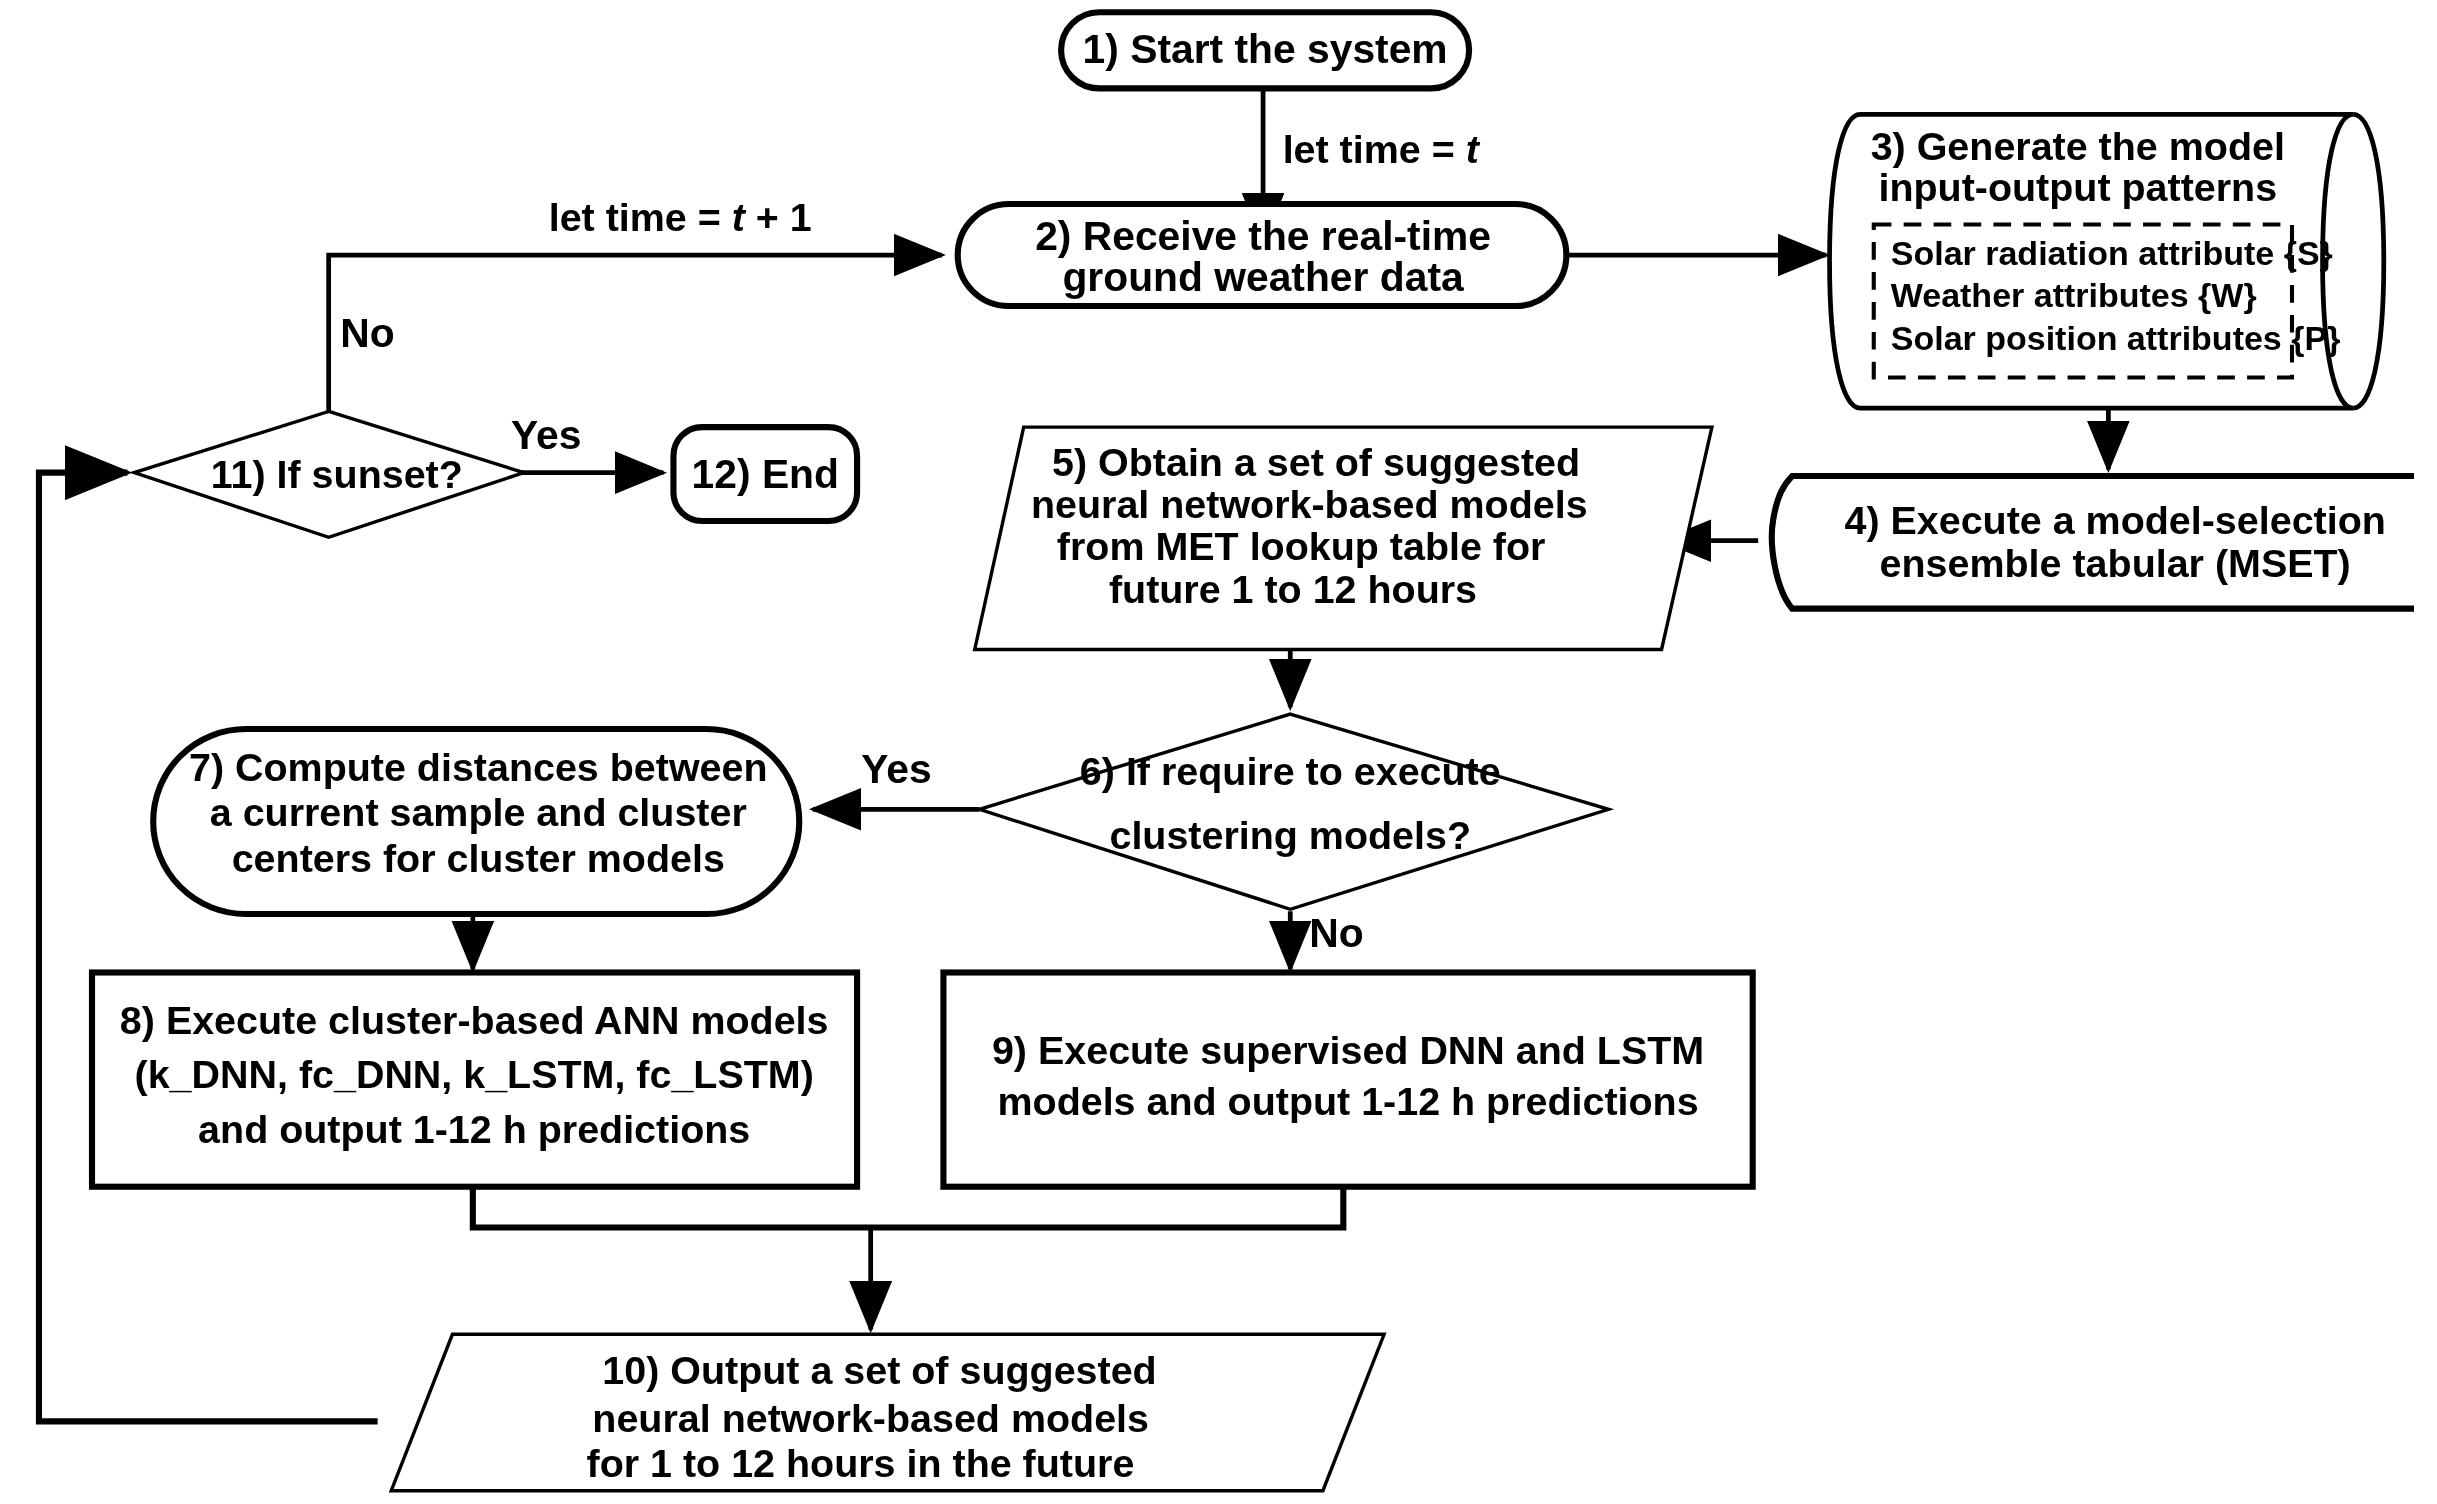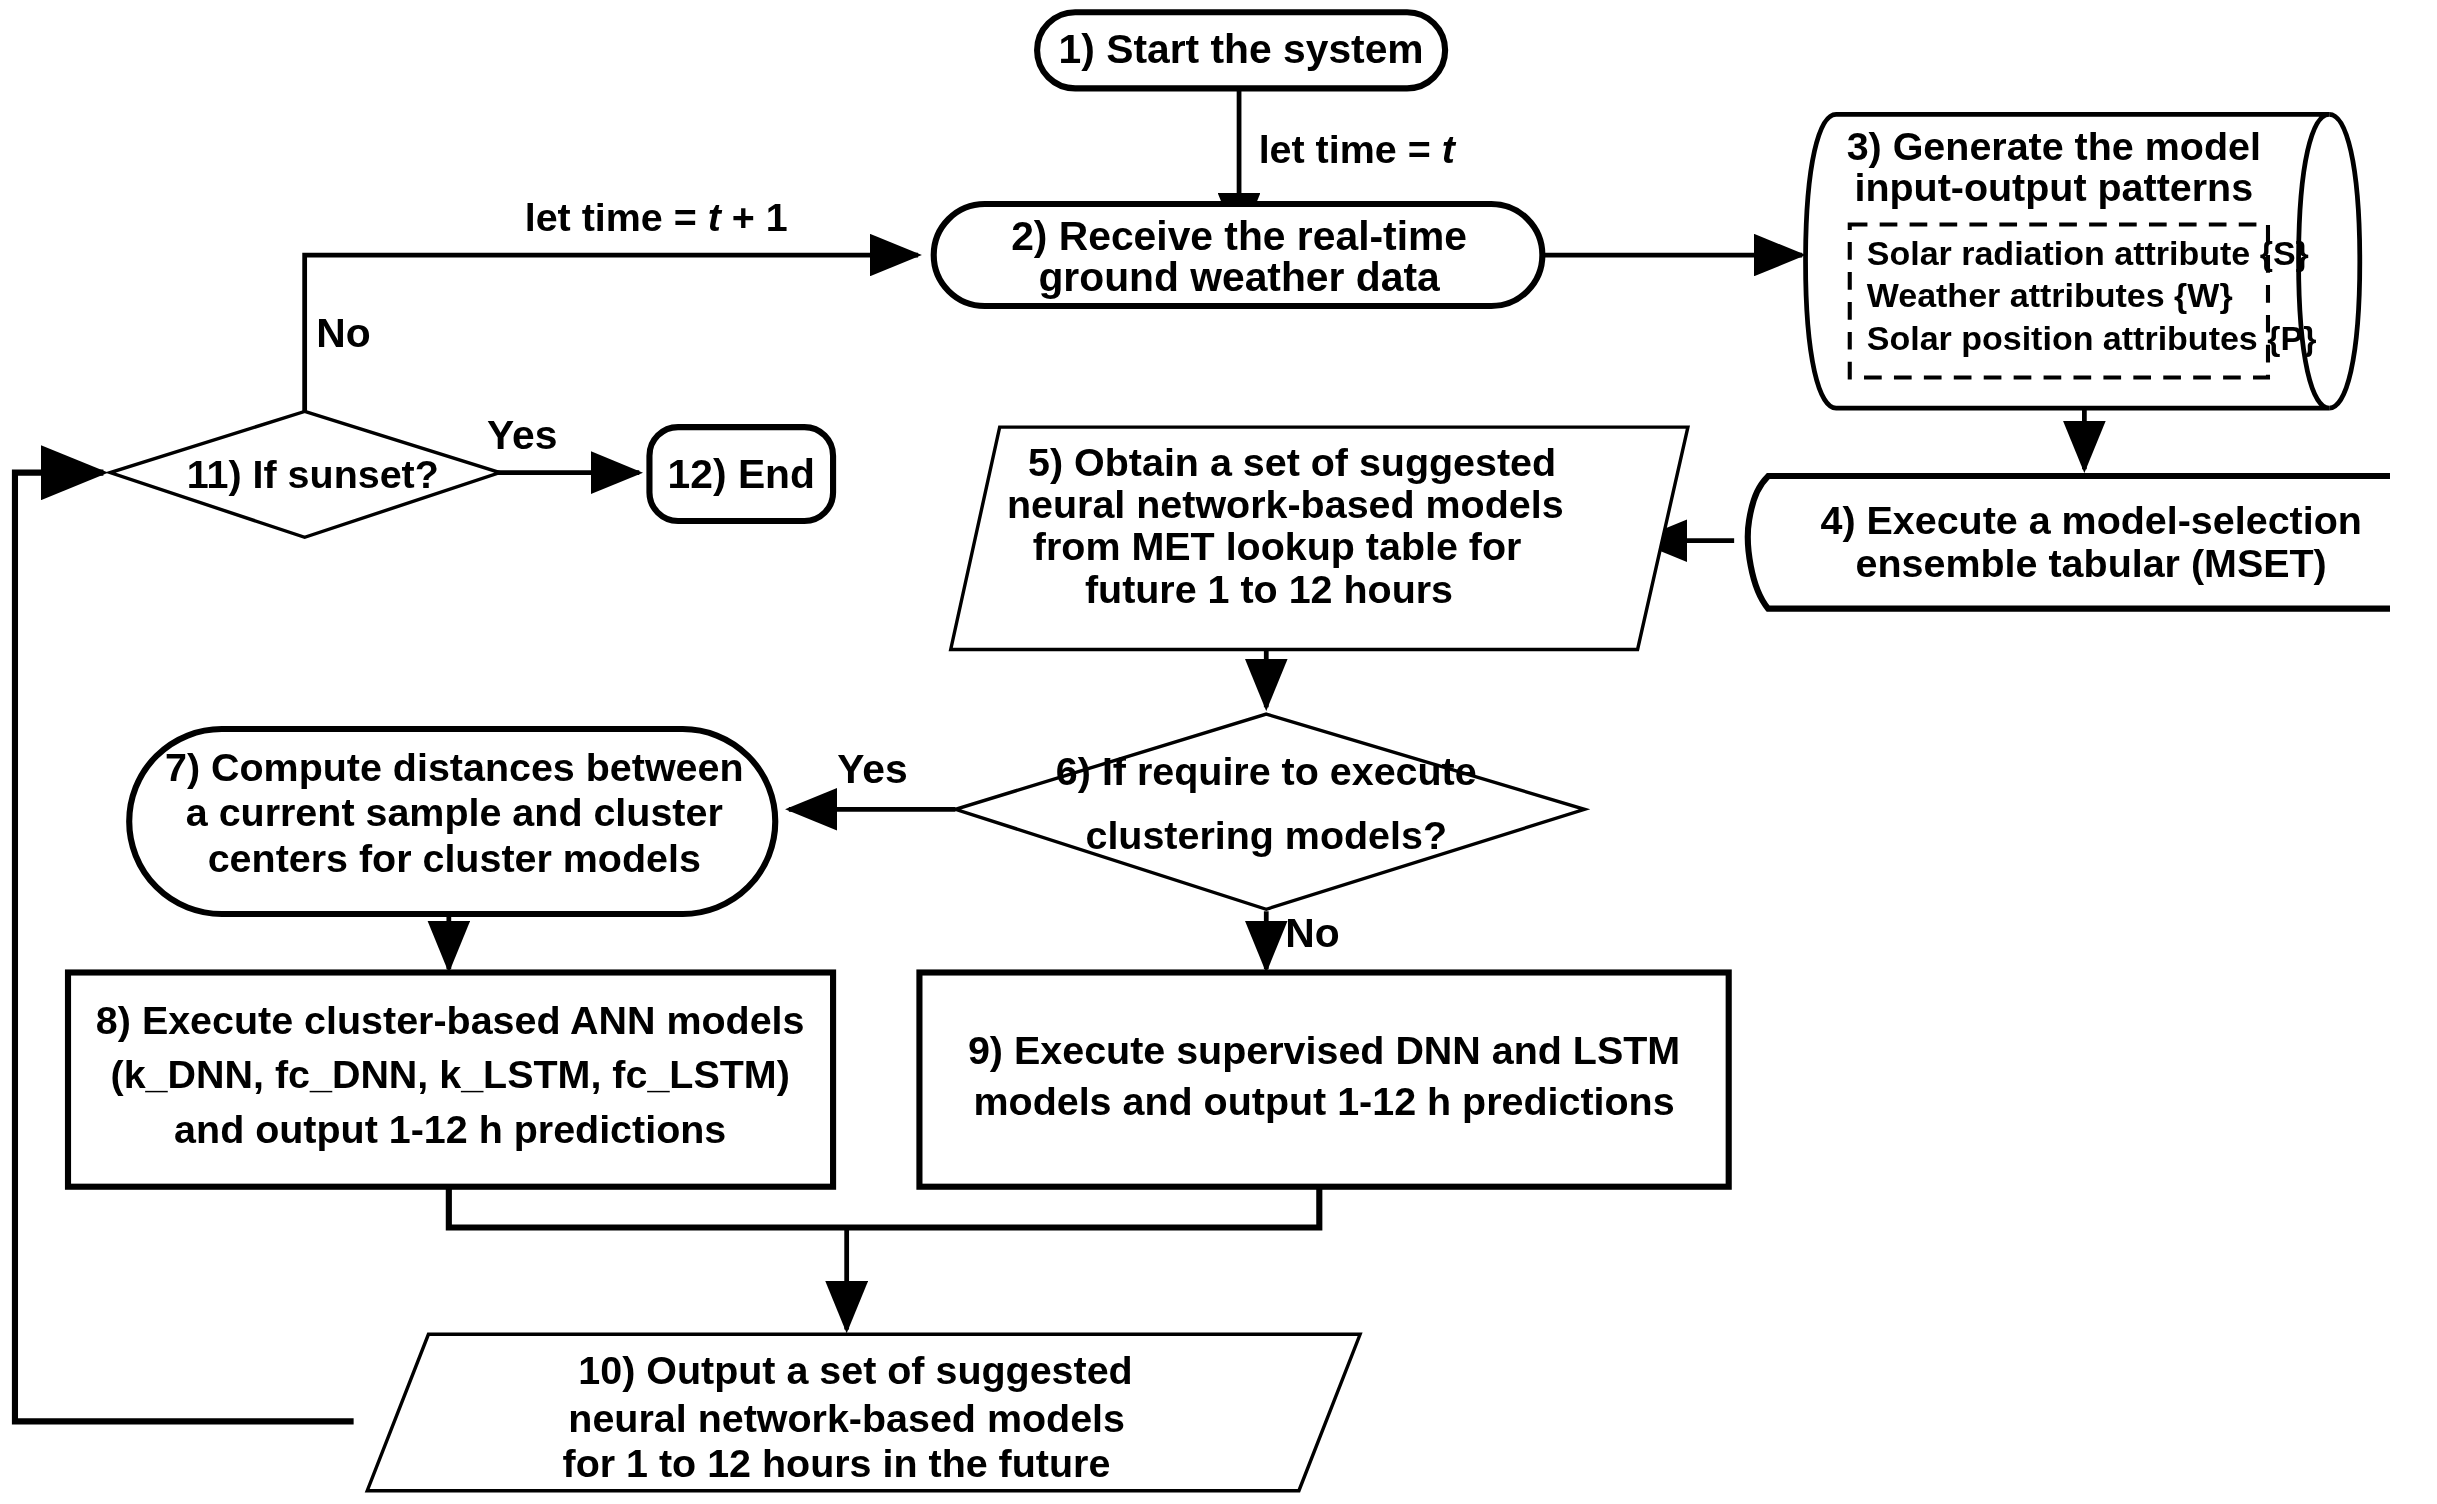--- a/index.html
+++ b/index.html
@@ -1,17 +1,17 @@
 <!DOCTYPE html>
 <html style="font-size:11px"><head>
 <meta charset="utf-8">
 <style>
   html,body{margin:0;padding:0;background:#ffffff;}
   body{font-family:"Liberation Sans", sans-serif;}
-  #stage{position:relative;width:2390px;height:1505px;background:#fff;overflow:hidden;}
+  #stage{position:relative;width:2390px;height:1505px;background:#fff;overflow:hidden;margin-left:24px;}
   svg#flow{position:absolute;left:0;top:0;width:2438px;height:1505px;}
   .shape{fill:#ffffff;stroke:#000000;}
   .shape-thin{stroke-width:5;}
   .shape-med{stroke-width:7;}
   .shape-thick{stroke-width:9;}
   .dashbox{fill:none;stroke:#000;stroke-width:6;stroke-dasharray:26 18;}
   .edge{stroke:#000;fill:none;stroke-width:7;}
   .edge-thick{stroke:#000;fill:none;stroke-width:9;}
   .nodetext{font-family:"Liberation Sans", sans-serif;font-weight:bold;fill:#000;text-anchor:middle;}
   .nodetext.left{text-anchor:start;}

